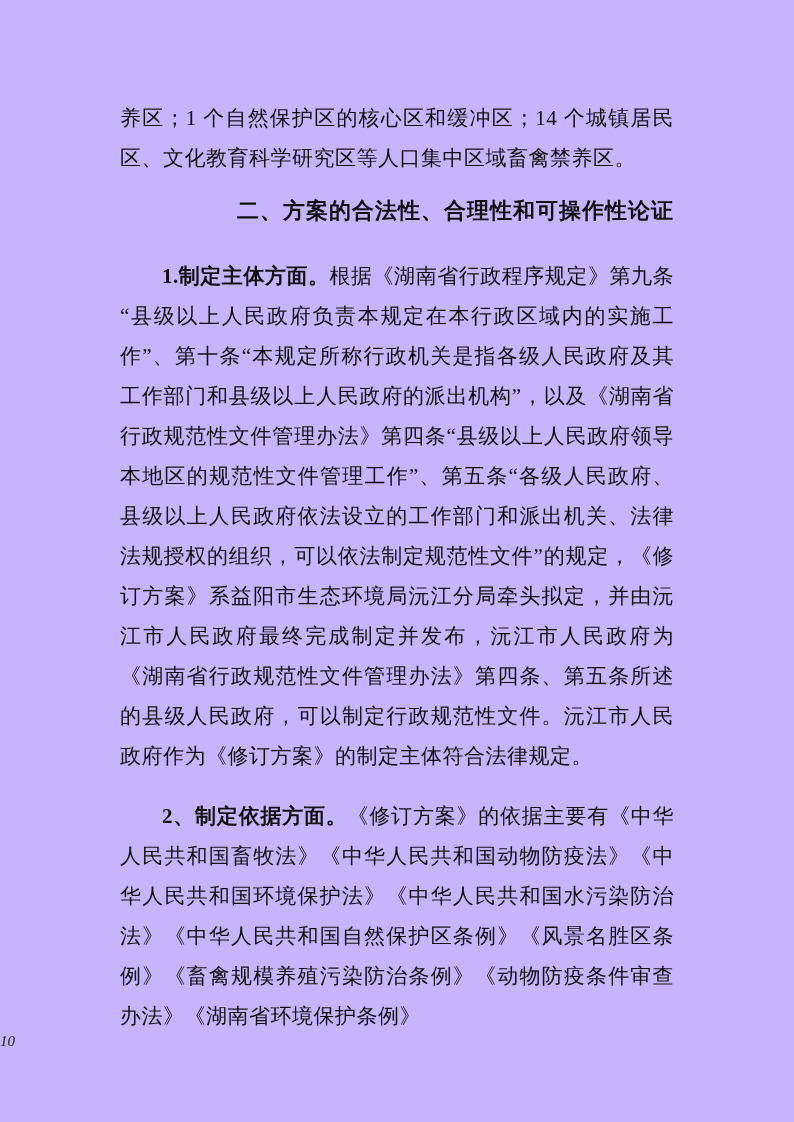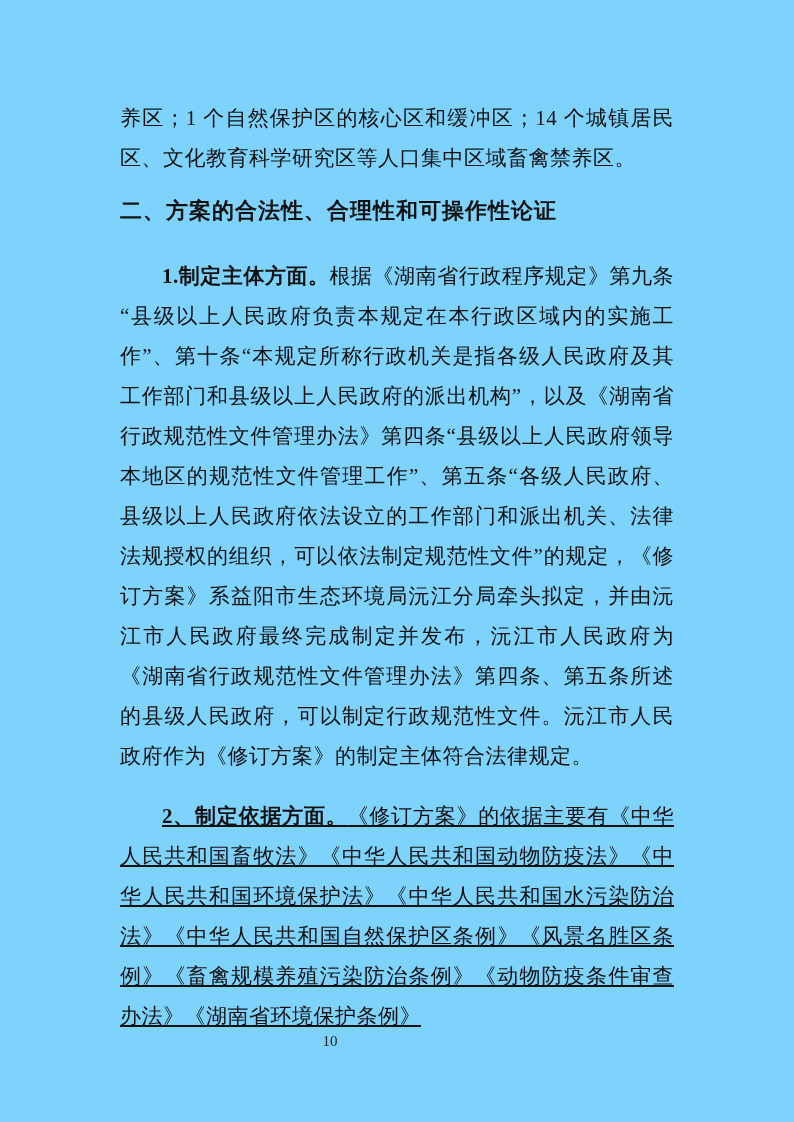--- a/index.html
+++ b/index.html
@@ -4,21 +4,21 @@
 <style>
   html, body {
     margin: 0;
     padding: 0;
     background: #ffffff;
   }
   .page {
     position: relative;
     width: 794px;
     height: 1122px;
-    background: #7dd3fc;
+    background: #c4b5fd;
     overflow: hidden;
     font-family: "Liberation Serif", "DejaVu Serif", serif;
     color: #111111;
   }
   .content {
     position: absolute;
     top: 0;
     left: 120px;
     width: 554px;
     padding-top: 98px;
@@ -37,43 +37,45 @@
   .indent2 {
     text-indent: 2em;
   }
   h1.sec-heading {
     font-family: "Liberation Sans", "DejaVu Sans", sans-serif;
     font-size: 22px;
     line-height: 40px;
     font-weight: bold;
     margin: 13px 0 0 0;
     letter-spacing: 1px;
+    text-align: right;
   }
   h2.subsec-heading {
     font-family: "Liberation Serif", "DejaVu Serif", serif;
     font-size: 20px;
     line-height: 40px;
     font-weight: bold;
     margin: 12px 0 0 0;
     letter-spacing: 0.5px;
   }
   .para-1 { margin-top: 25px; }
-  .para-2 { margin-top: 20px; text-decoration: underline; }
+  .para-2 { margin-top: 20px; }
   .lead-bold {
     font-weight: bold;
   }
   .page-footer {
     position: absolute;
     top: 1033px;
     left: 0;
     width: 660px;
-    text-align: center;
+    text-align: left;
     font-family: "Liberation Serif", "DejaVu Serif", serif;
     font-size: 15px;
     color: #222222;
+    font-style: italic;
   }
 </style>
 </head>
 <body>
 
 <div class="page">
   <div class="content">
 
     <p class="body-text continuation">养区；1 个自然保护区的核心区和缓冲区；14 个城镇居民区、文化教育科学研究区等人口集中区域畜禽禁养区。</p>
 

